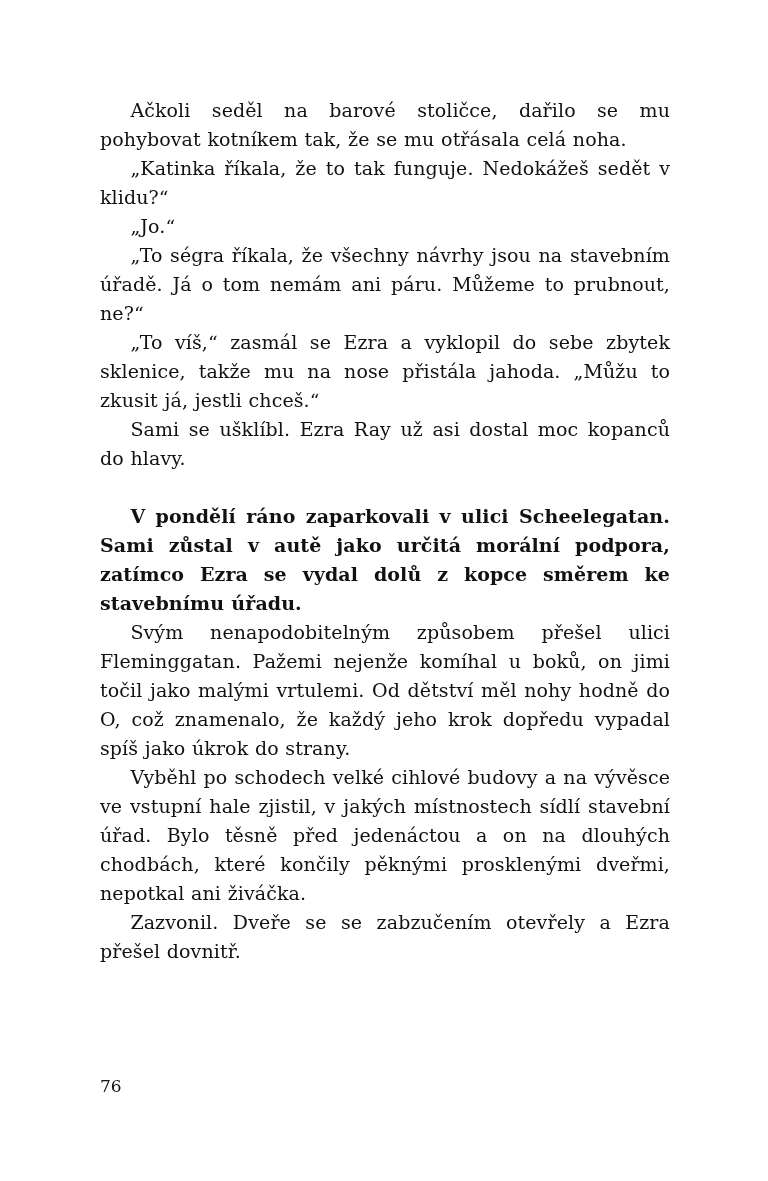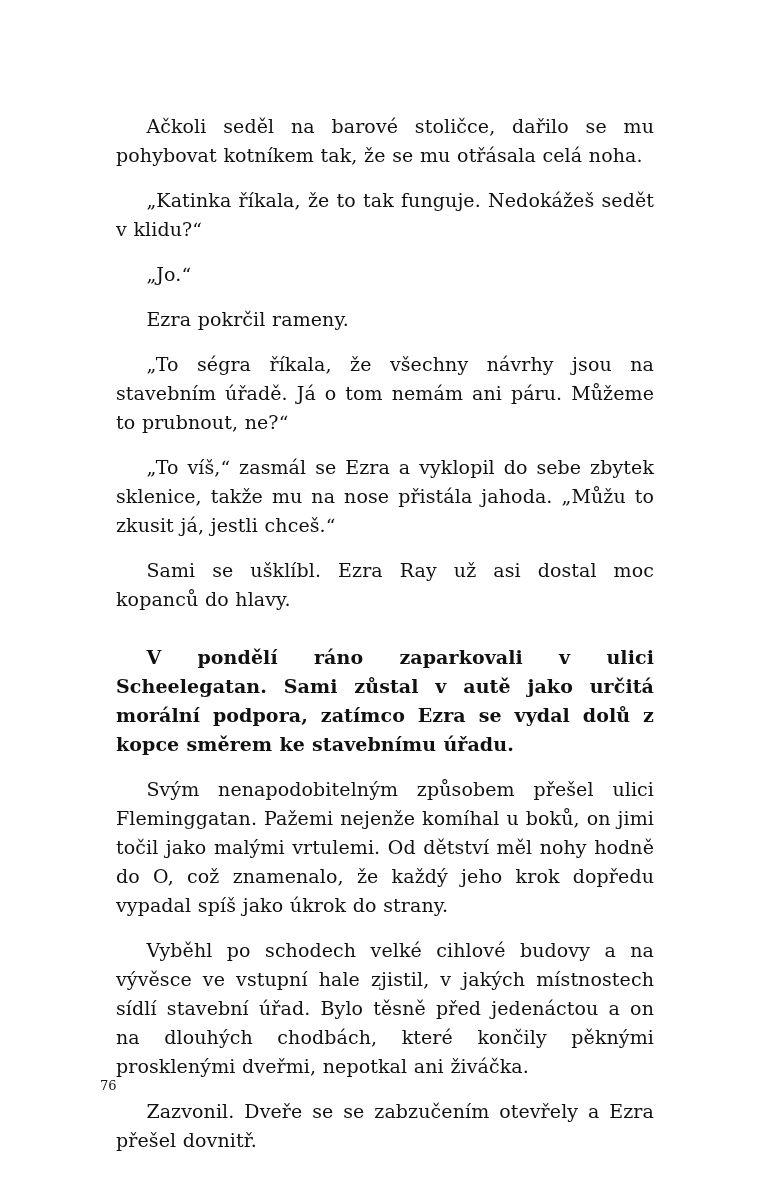--- a/index.html
+++ b/index.html
@@ -23,50 +23,49 @@
     height: 1181px;
     background: #ffffff;
   }
   .text-block {
     position: absolute;
     top: 96px;
     left: 100px;
     width: 570px;
   }
   .text-block p {
-    margin: 16px;
+    margin: 0;
     font-size: 19px;
     line-height: 29px;
     text-align: justify;
     text-indent: 1.6em;
     letter-spacing: 0.1px;
     word-spacing: 0.5px;
   }
   .text-block p.section-start {
     margin-top: 29px;
     font-weight: bold;
   }
   .page-number {
     position: absolute;
     left: 100px;
     top: 1076px;
-    font-size: 13px;
+    font-size: 17px;
     line-height: 20px;
     color: #111111;
   }
 </style>
 </head>
 <body>
 
 <div class="page">
   <div class="text-block">
     <p>Ačkoli seděl na barové stoličce, dařilo se mu pohybovat kotníkem tak, že se mu otřásala celá noha.</p>
     <p>„Katinka říkala, že to tak funguje. Nedokážeš sedět v klidu?“</p>
     <p>„Jo.“</p>
-    <p>Ezra pokrčil rameny.</p>
     <p>„To ségra říkala, že všechny návrhy jsou na stavebním úřadě. Já o tom nemám ani páru. Můžeme to prubnout, ne?“</p>
     <p>„To víš,“ zasmál se Ezra a vyklopil do sebe zbytek sklenice, takže mu na nose přistála jahoda. „Můžu to zkusit já, jestli chceš.“</p>
     <p>Sami se ušklíbl. Ezra Ray už asi dostal moc kopanců do hlavy.</p>
     <p class="section-start">V pondělí ráno zaparkovali v ulici Scheelegatan. Sami zůstal v autě jako určitá morální podpora, zatímco Ezra se vydal dolů z kopce směrem ke stavebnímu úřadu.</p>
     <p>Svým nenapodobitelným způsobem přešel ulici Fleminggatan. Pažemi nejenže komíhal u boků, on jimi točil jako malými vrtulemi. Od dětství měl nohy hodně do O, což znamenalo, že každý jeho krok dopředu vypadal spíš jako úkrok do strany.</p>
     <p>Vyběhl po schodech velké cihlové budovy a na vývěsce ve vstupní hale zjistil, v jakých místnostech sídlí stavební úřad. Bylo těsně před jedenáctou a on na dlouhých chodbách, které končily pěknými prosklenými dveřmi, nepotkal ani živáčka.</p>
     <p>Zazvonil. Dveře se se zabzučením otevřely a Ezra přešel dovnitř.</p>
   </div>
   <div class="page-number">76</div>
 </div>

